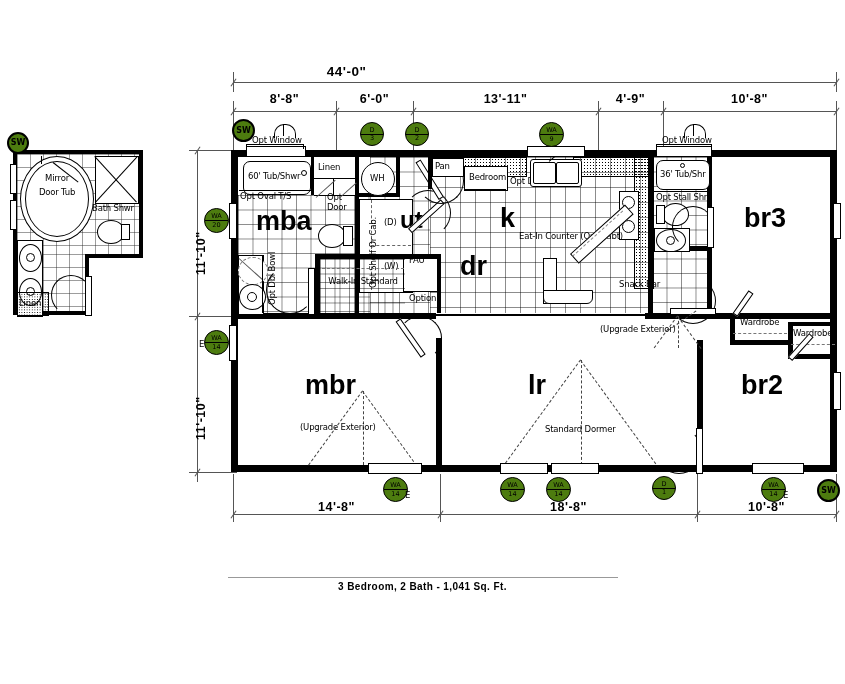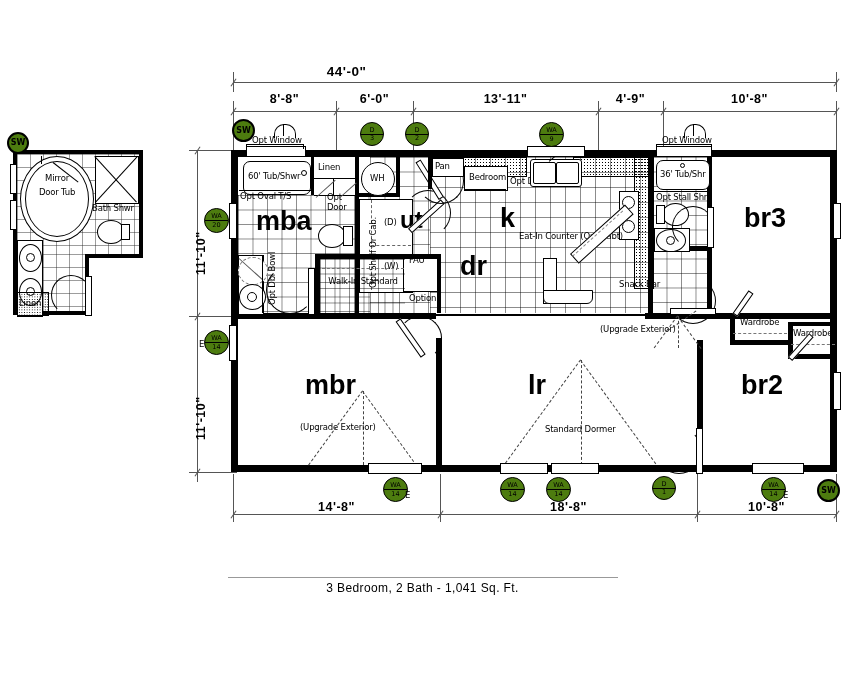--- a/index.html
+++ b/index.html
@@ -75,21 +75,21 @@
 
   
   .dash{position:absolute;border-top:1px dashed #444;transform-origin:0 0;height:0;}
   .dashv{position:absolute;border-left:1px dashed #444;width:0;}
 
   
   #title-block{position:absolute;left:0;right:0;text-align:center;}
   .title-main{font-size:16.5px;font-weight:bold;letter-spacing:.6px;
               font-family:"Liberation Sans",sans-serif;}
   .title-rule{height:1px;background:#999;margin:2px auto 3px auto;}
-  .title-sub{font-size:12px;font-weight:normal;letter-spacing:.4px;
+  .title-sub{font-size:10px;font-weight:bold;letter-spacing:.4px;
              font-family:"Liberation Sans",sans-serif;}
 
   
   .optcap{position:absolute;text-align:center;font-size:12.5px;font-weight:bold;
           line-height:1.25;font-family:"Liberation Sans",sans-serif;}
 </style>
 </head>
 <body>
 
 <div id="root">

